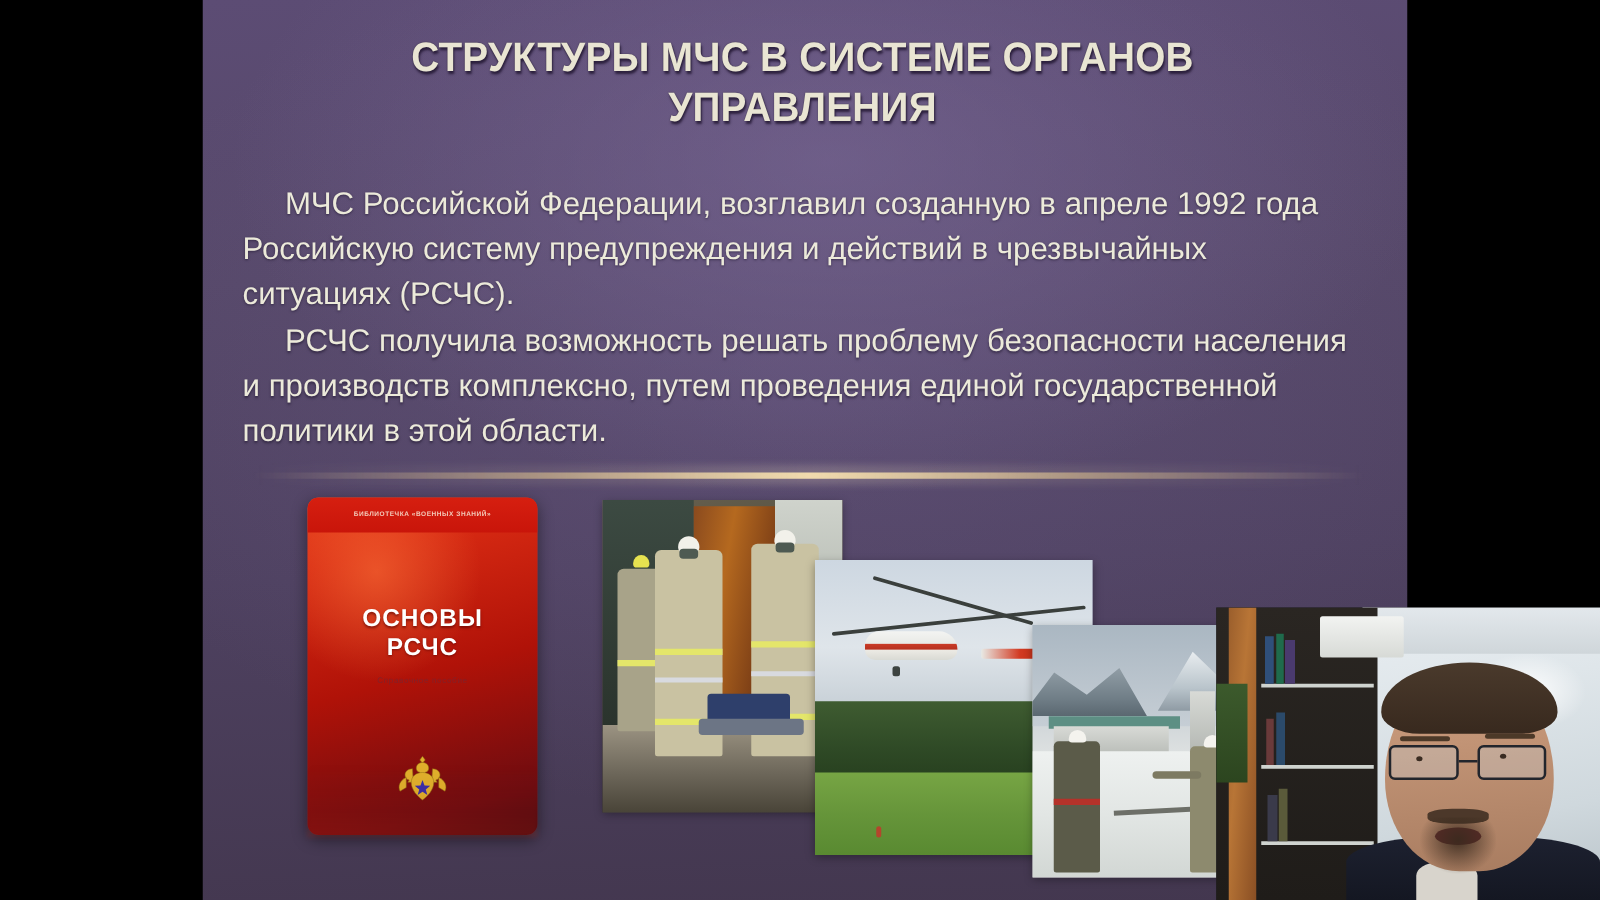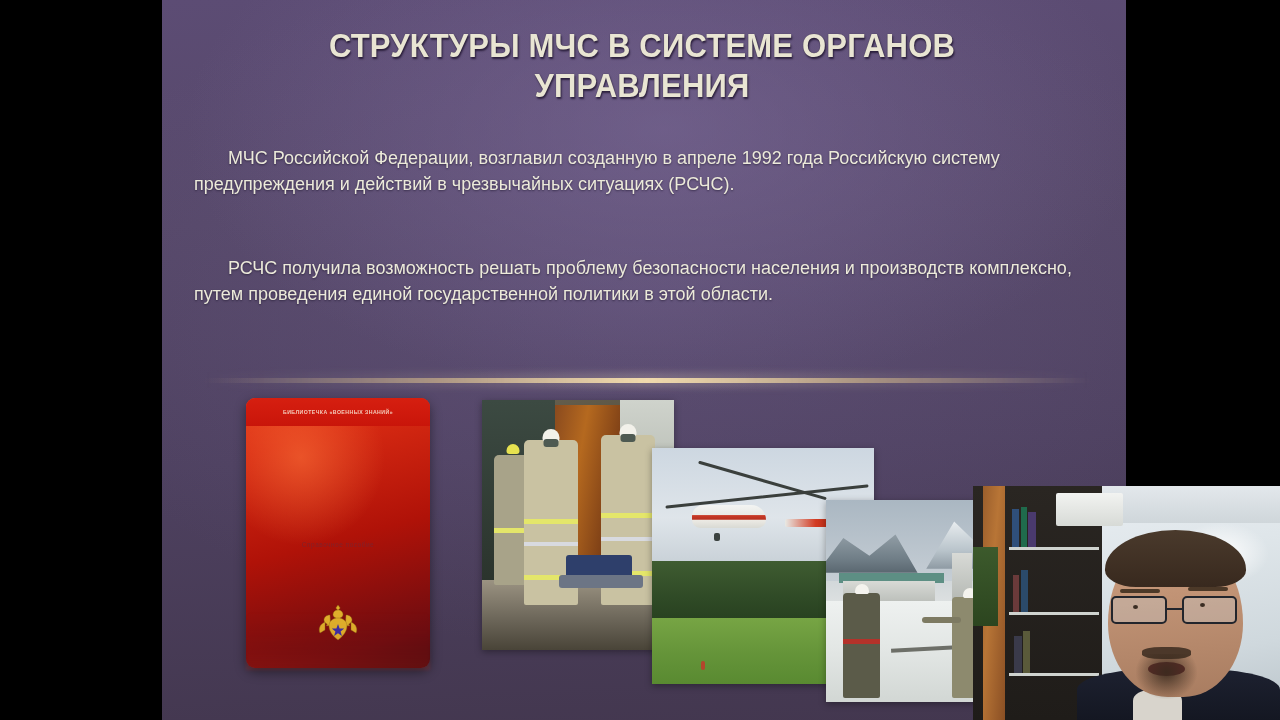--- a/index.html
+++ b/index.html
@@ -38,21 +38,21 @@
     transform:scaleX(.94);
     transform-origin:50% 50%;
     text-shadow:1px 2px 2px rgba(25,15,40,.75), 0 0 1px rgba(0,0,0,.6);
     white-space:pre-line;
   }
 
   
   .para{
     position:absolute; left:32px; width:888px;
     color:#eceada;
-    font-size:18px;
+    font-size:25px;
     line-height:1.43;
     text-indent:34px;
     text-shadow:0 1px 2px rgba(20,12,34,.55);
   }
   #para1{ top:146px; }
   #para2{ top:256px; }
 
   
   #divider{
     position:absolute; left:40px; top:378px; width:890px; height:5px;
@@ -241,20 +241,22 @@
     <p class="para" id="para1">МЧС Российской Федерации, возглавил созданную в апреле 1992 года Российскую систему предупреждения и действий в чрезвычайных ситуациях (РСЧС).</p>
     <p class="para" id="para2">РСЧС получила возможность решать проблему безопасности населения и производств комплексно, путем проведения единой государственной политики в этой области.</p>
 
     <div id="divider"></div>
 
     <div id="book-wrap">
       <div id="book">
         <div class="book-band">
           <span>БИБЛИОТЕЧКА «ВОЕННЫХ ЗНАНИЙ»</span>
         </div>
+        <div class="book-title">ОСНОВЫ
+РСЧС</div>
         <div class="book-sub">Справочное пособие</div>
         <svg class="book-emblem" viewBox="0 0 42 44">
           <g fill="#e0b02c" stroke="#8a6a14" stroke-width=".4">
             <path d="M21 3 l2.2 3 -2.2 2.4 -2.2-2.4z"></path>
             <path d="M21 8 c-3 0-5 2-5 4.5 0 2 1.4 3 3 3.4 l-1.4 2 h6.8 l-1.4-2 c1.6-.4 3-1.4 3-3.4 0-2.5-2-4.5-5-4.5z"></path>
             <path d="M13 13 c-3.5 0-6 2.2-6 5 0 2.3 1.6 3.6 3.4 4 l-1.2 1.8 4.4 0 z"></path>
             <path d="M29 13 c3.5 0 6 2.2 6 5 0 2.3-1.6 3.6-3.4 4 l1.2 1.8 -4.4 0 z"></path>
             <path d="M8 20 C3 22 1 27 3 31 l5-3 z"></path>
             <path d="M34 20 C39 22 41 27 39 31 l-5-3 z"></path>
             <path d="M21 16 c-5 0-9 3-9 8 0 6 5 11 9 14 4-3 9-8 9-14 0-5-4-8-9-8z"></path>

